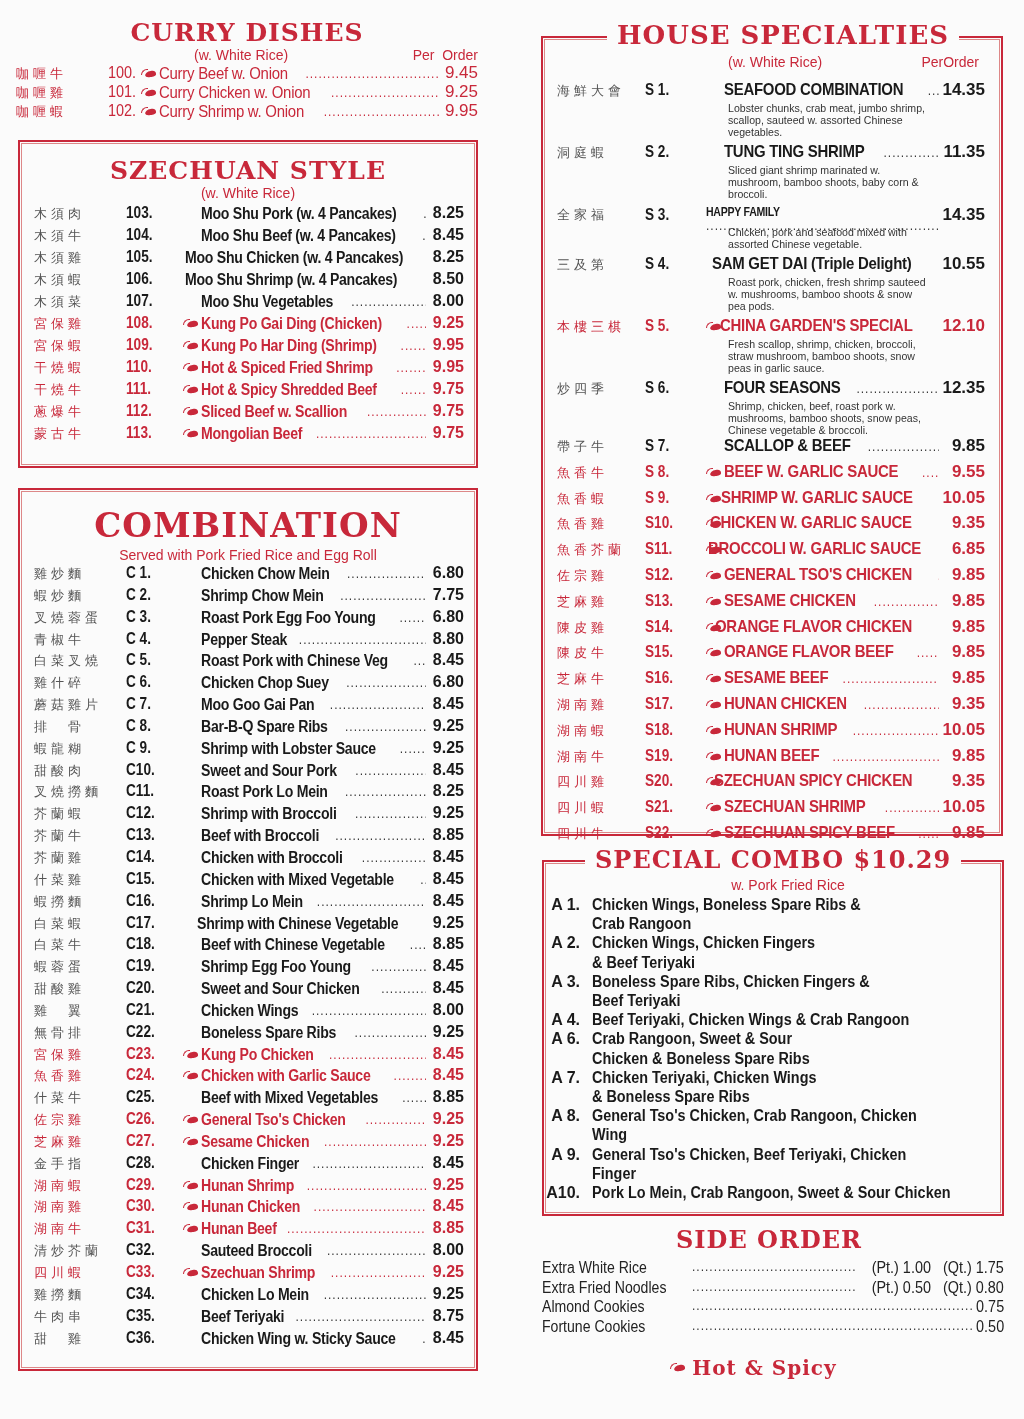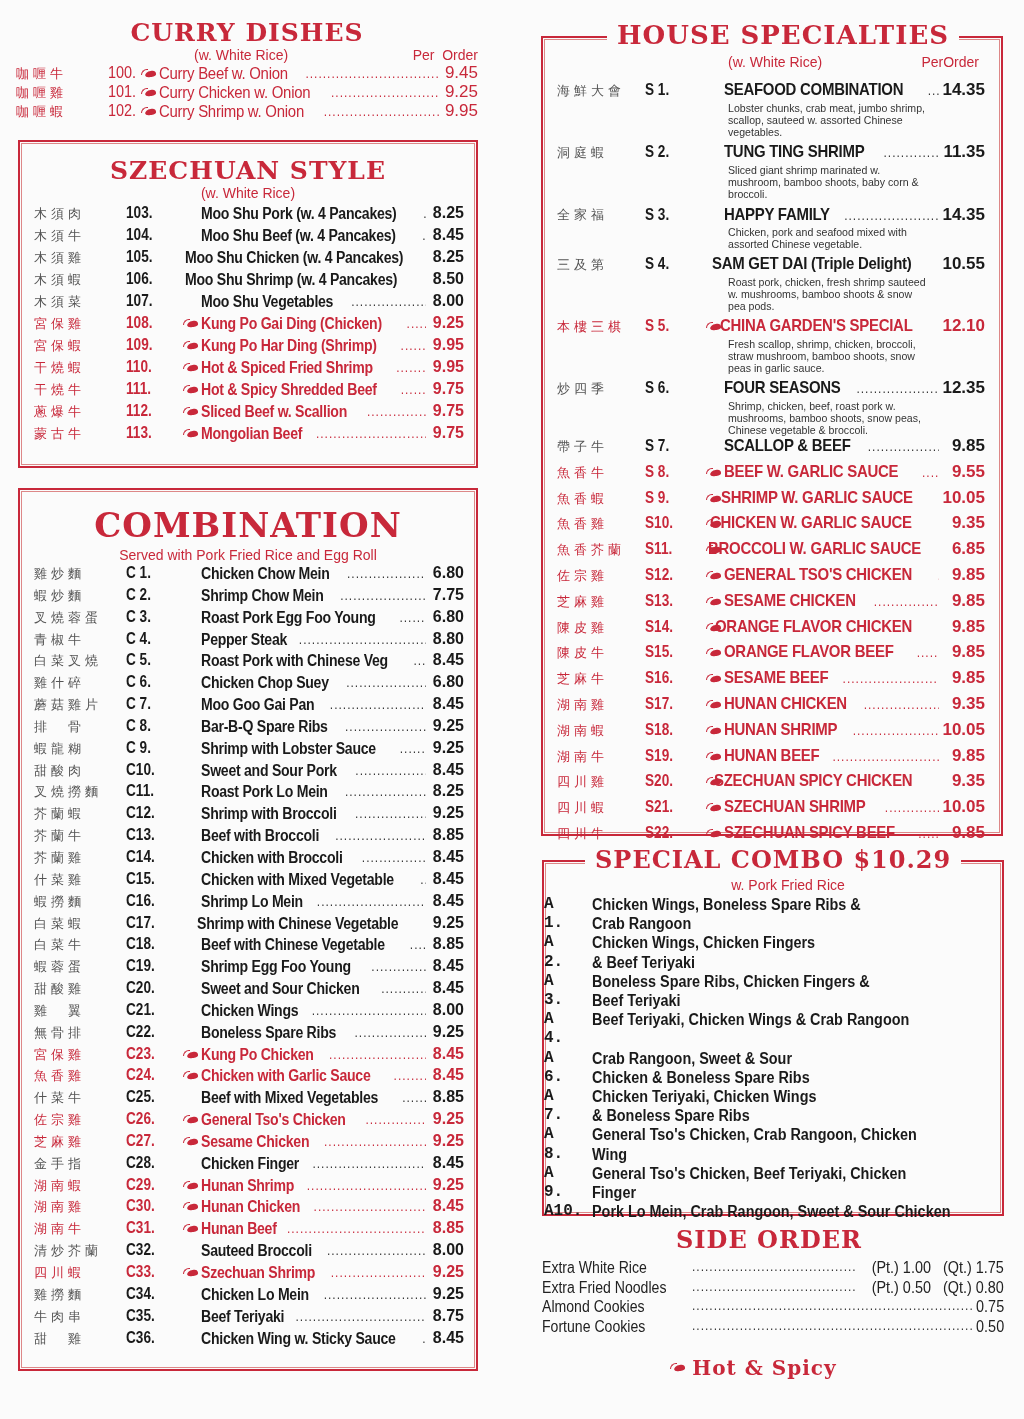--- a/index.html
+++ b/index.html
@@ -49,21 +49,21 @@
   .frame-title { position: absolute; background: #fbfbfb; padding: 0 10px; }
   .hs-cn { width: 88px; display: inline-block; }
   .hs-num { width: 60px; display: inline-block; }
   .hs-dish { flex: 1; display: flex; align-items: baseline; overflow: hidden; }
   .hs-price { width: 46px; text-align: right; }
   .desc { font-size: 11.5px; color: #333; line-height: 12px; margin-left: 171px; margin-right: 40px; transform: scaleX(0.92); transform-origin: left; }
 
   
   #combo { left: 542px; top: 860px; width: 462px; height: 356px; }
   .combo-item { display: flex; font-weight: bold; font-size: 16px; line-height: 19.2px; }
-  .combo-item .code { width: 48px; text-align: left; padding-right: 12px; flex: none; font-family: Liberation Mono, monospace; }
+  .combo-item .code { width: 48px; text-align: right; padding-right: 12px; flex: none; }
   .combo-item .text { transform: scaleX(0.9); transform-origin: left; white-space: pre-line; }
 
   
   #side { position: absolute; left: 542px; top: 1228px; width: 462px; }
   .side-row { display: flex; font-size: 16px; line-height: 19.5px; color: #222; }
   .side-row .label { width: 150px; transform: scaleX(0.88); transform-origin: left; white-space: nowrap; }
   .side-row .dots { flex: 1; overflow: hidden; white-space: nowrap; color: #333; font-size: 12px; letter-spacing: 1px; }
   .side-row .dots::after { content: "........................................................................................................................"; }
   .side-row .p { white-space: nowrap; transform: scaleX(0.9); transform-origin: right; }
 </style>
@@ -621,21 +621,21 @@
           <span class="pepper" style="visibility: hidden;"></span>
           <span class="txt">TUNG TING SHRIMP</span>
           <span class="leader"></span>
         </span>
         <span class="price hs-price" style="font-size: 17px;">11.35</span>
       </div>
       <div class="desc">Sliced giant shrimp marinated w. mushroom, bamboo shoots, baby corn &amp; broccoli.</div>
       <div class="row " style="height: 22px; margin-top: 4px; align-items: center;">
         <span class="cn hs-cn">全家福</span>
         <span class="num hs-num">S 3.</span>
-        <span class="name hs-dish" style="font-size: 17px;">
+        <span class="name hs-dish" style="font-size: 12px; flex-direction: column;">
           <span class="pepper" style="visibility: hidden;"></span>
           <span class="txt">HAPPY FAMILY</span>
           <span class="leader"></span>
         </span>
         <span class="price hs-price" style="font-size: 17px;">14.35</span>
       </div>
       <div class="desc">Chicken, pork and seafood mixed with assorted Chinese vegetable.</div>
       <div class="row " style="height: 22px; margin-top: 4px;">
         <span class="cn hs-cn">三及第</span>
         <span class="num hs-num">S 4.</span>

